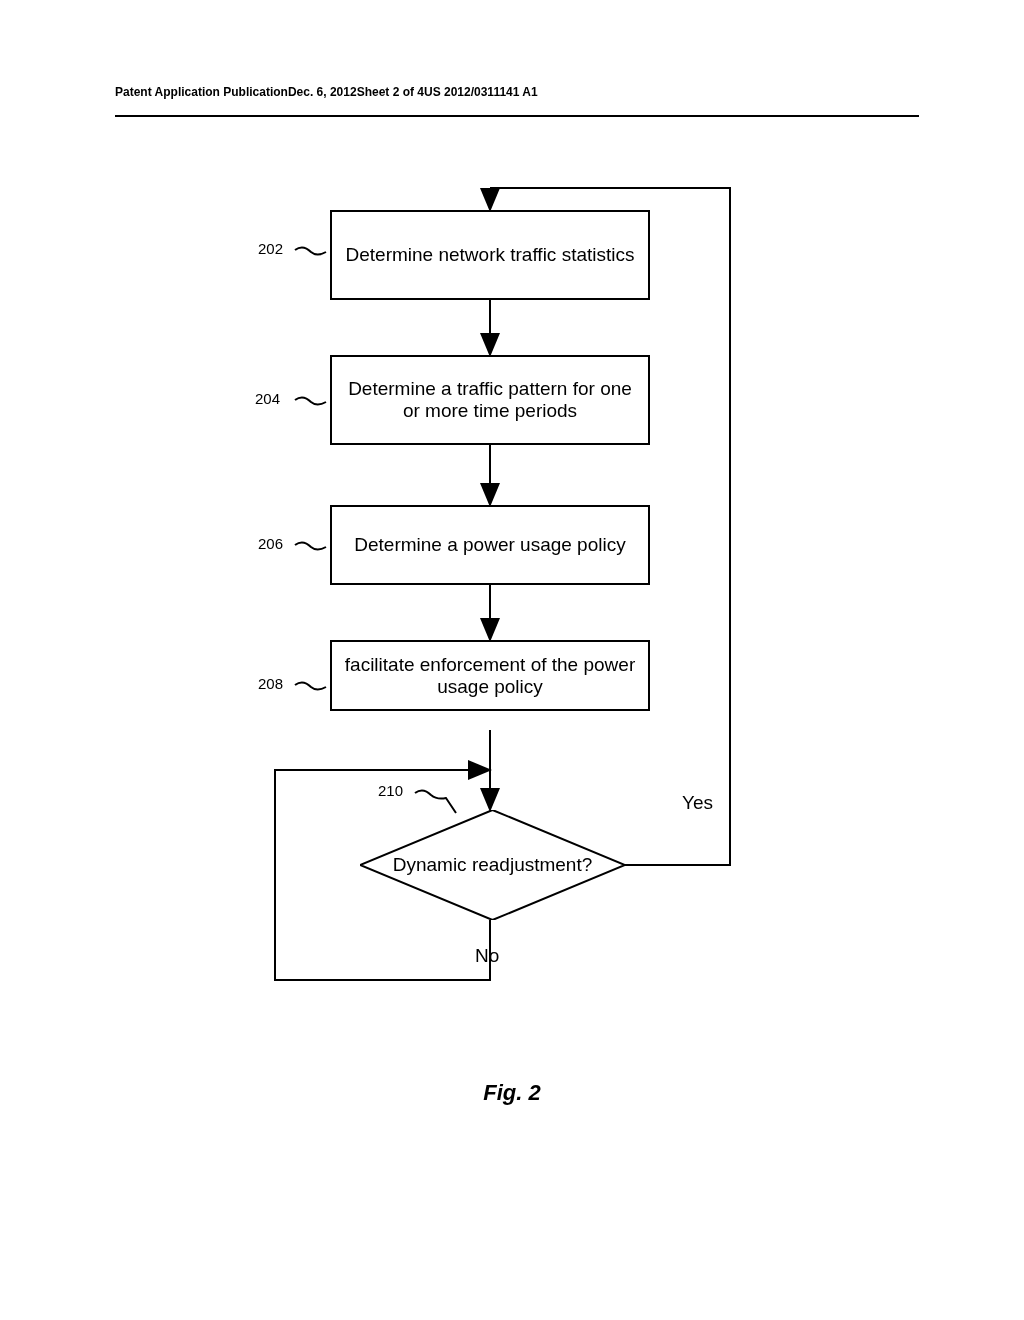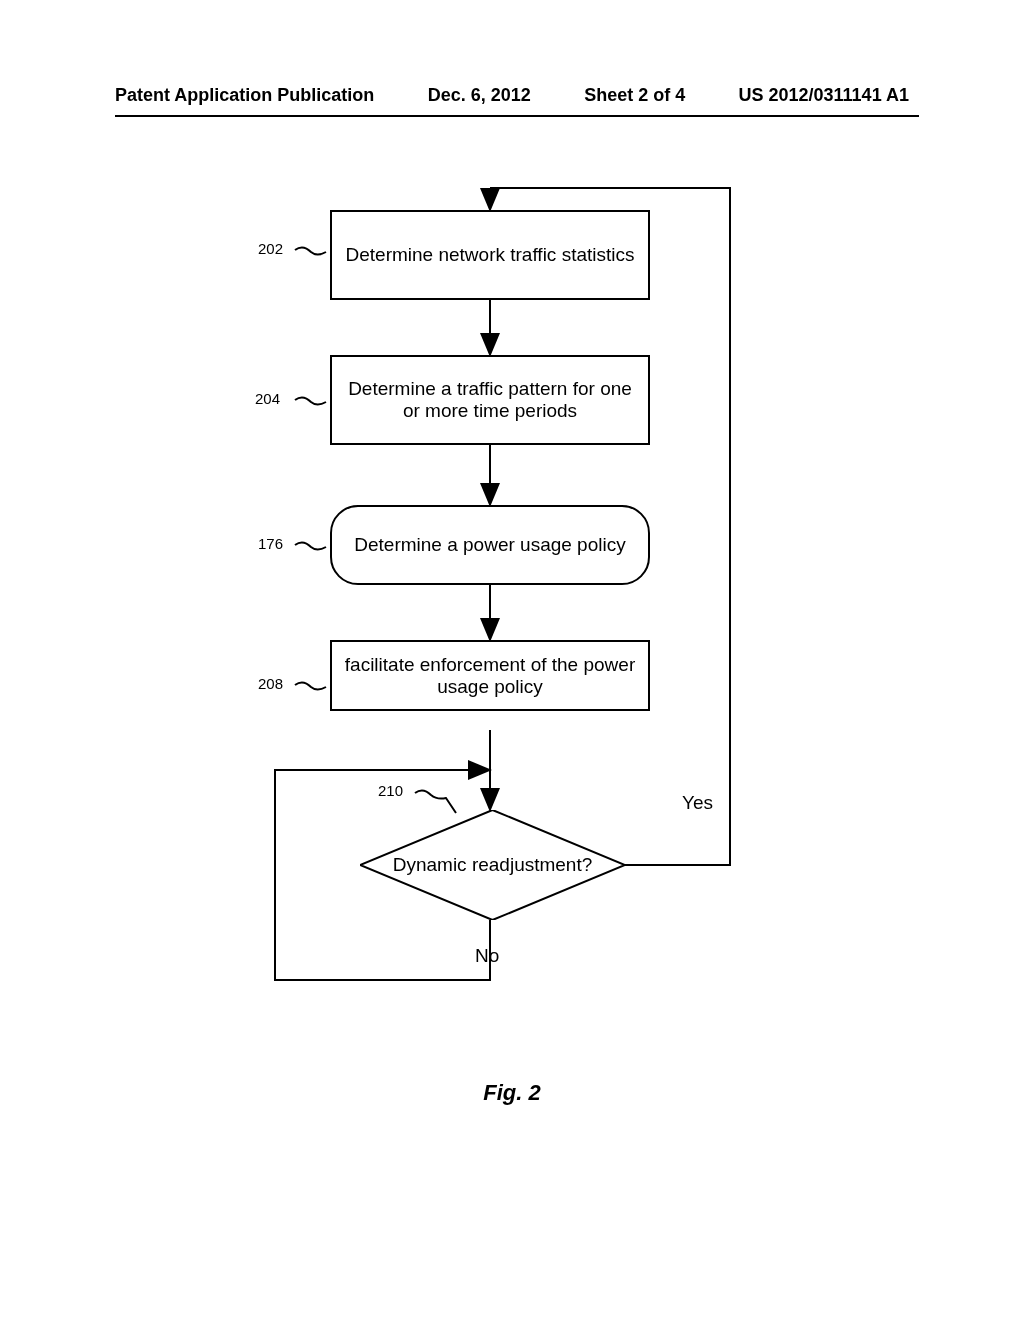--- a/index.html
+++ b/index.html
@@ -10,22 +10,22 @@
       font-family: Arial, sans-serif;
       position: relative;
     }
     .header {
       position: absolute;
       top: 85px;
       left: 0;
       right: 0;
       padding: 0 115px;
       display: flex;
-      justify-content: space-between;
-      font-size: 18px;
+      justify-content: flex-start;
+      font-size: 12px;
       font-weight: bold;
     }
     .header-left { }
     .header-right { }
     .header-line {
       position: absolute;
       top: 115px;
       left: 115px;
       right: 105px;
       border-top: 2px solid black;
@@ -43,21 +43,21 @@
       background: white;
       display: flex;
       align-items: center;
       justify-content: center;
       text-align: center;
       font-size: 19px;
       padding: 10px;
     }
     .box1 { left: 330px; top: 40px; width: 320px; height: 90px; }
     .box2 { left: 330px; top: 185px; width: 320px; height: 90px; }
-    .box3 { left: 330px; top: 335px; width: 320px; height: 80px; border-radius: 28px; }
+    .box3 { left: 330px; top: 335px; width: 320px; height: 80px; }
     .box4 { left: 330px; top: 470px; width: 320px; height: 71px; }
     .diamond {
       position: absolute;
       left: 360px;
       top: 640px;
       width: 265px;
       height: 110px;
     }
     .diamond svg {
       width: 100%;
@@ -167,21 +167,21 @@
     <svg viewBox="0 0 265 110">
       <polygon points="132.5,0 265,55 132.5,110 0,55" fill="white" stroke="black" stroke-width="2"></polygon>
     </svg>
   </div>
   <div class="diamond-text">
     <span>Dynamic readjustment?</span>
   </div>
 
   <span class="ref-label ref-202">202</span>
   <span class="ref-label ref-204">204</span>
-  <span class="ref-label ref-206">176</span>
+  <span class="ref-label ref-206">206</span>
   <span class="ref-label ref-208">208</span>
   <span class="ref-label ref-210">210</span>
 
   <span class="ref-label yes-label">Yes</span>
   <span class="ref-label no-label">No</span>
 </div>
 
 <div class="fig-label">Fig. 2</div>
 
 </body></html>

